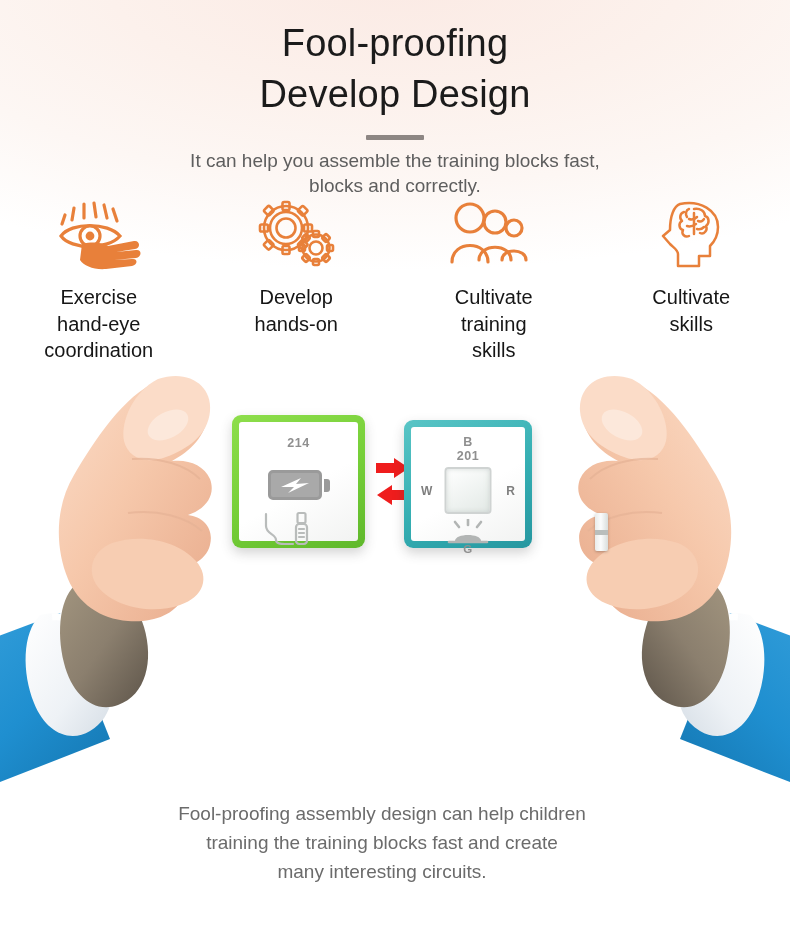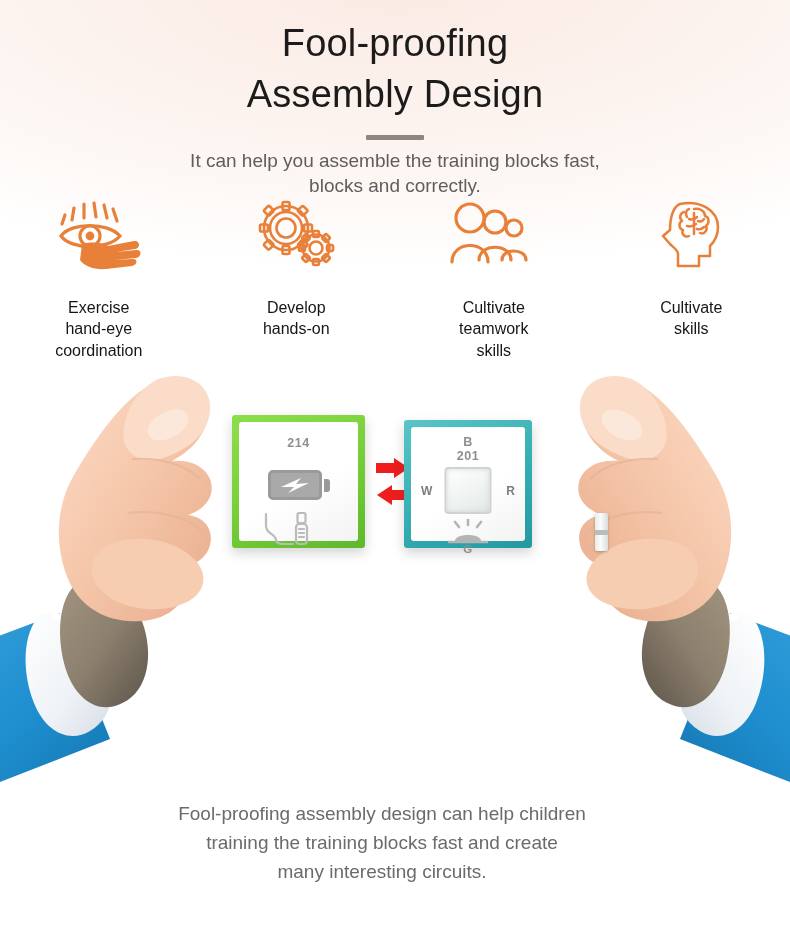--- a/index.html
+++ b/index.html
@@ -35,35 +35,35 @@
   
   .features{
     position:absolute;left:0;top:200px;width:790px;
     display:flex;
   }
   .feature{flex:1;text-align:center;}
   .feat-icon{
     height:72px;display:flex;align-items:center;justify-content:center;
   }
   .feat-label{
-    margin-top:25px;font-size:16px;line-height:1.33;color:#161616;
+    margin-top:12px;font-size:20px;line-height:1.33;color:#161616;
   }
   .feat-label span{display:block;}
 
   
   .stage{position:absolute;left:0;top:365px;width:790px;height:470px;}
 
   
   .hand{position:absolute;top:0;width:330px;height:470px;}
   .hand-left{left:-18px;}
   .hand-right{right:-18px;transform:scaleX(-1);}
 
   
   .block{
-    position:absolute;border-radius:3px;
+    position:absolute;border-radius:9px;
     box-shadow:0 5px 12px rgba(60,60,60,.22);
     text-decoration:underline;
   }
   .block-inner{
     position:absolute;inset:7px;background:
       linear-gradient(150deg,#ffffff 0%,#ffffff 55%,#f2f3f2 100%);
     border-radius:3px;
   }
   .block-green{
     left:232px;top:50px;width:133px;height:133px;
@@ -146,21 +146,21 @@
   .footer span{display:block;}
 </style>
 </head>
 <body>
 
 <div id="page">
 
   <div class="header">
     <div class="title">
       <span>Fool-proofing</span>
-      <span class="l2">Assembly Design</span>
+      <span class="l2">Develop Design</span>
     </div>
     <div class="divider"></div>
     <div class="subtitle">
       <span>It can help you assemble the training blocks fast,</span>
       <span class="s2">blocks and correctly.</span>
     </div>
   </div>
 
   <div class="features">
 
@@ -234,21 +234,21 @@
             <path d="M52 60 C52 48, 76 48, 76 60"></path>
             <circle cx="45" cy="22" r="11"></circle>
             <path d="M29 60 C29 43, 61 43, 61 60"></path>
             <circle cx="20" cy="18" r="14"></circle>
             <path d="M2 62 C2 40, 38 40, 38 62"></path>
           </g>
         </svg>
       </div>
       <div class="feat-label">
         <span>Cultivate</span>
-        <span>teamwork</span>
+        <span>training</span>
         <span>skills</span>
       </div>
     </div>
 
     <div class="feature">
       <div class="feat-icon">
         <svg width="70" height="72" viewBox="0 0 70 72">
           <g stroke="#e8803a" stroke-width="2.5" fill="none" stroke-linejoin="round" stroke-linecap="round">
             <path d="M24 4 C44 0, 62 10, 62 27 C62 36, 58 42, 54 46 L54 56 L43 56 L43 66 L22 66 L22 54 C22 50, 18 48, 14 44 L7 36 L14 30 C14 16, 18 6, 24 4 Z"></path>
             <path d="M28 12 C24 13, 23 18, 26 21 C22 23, 23 29, 27 30 C25 34, 29 38, 33 36"></path>

